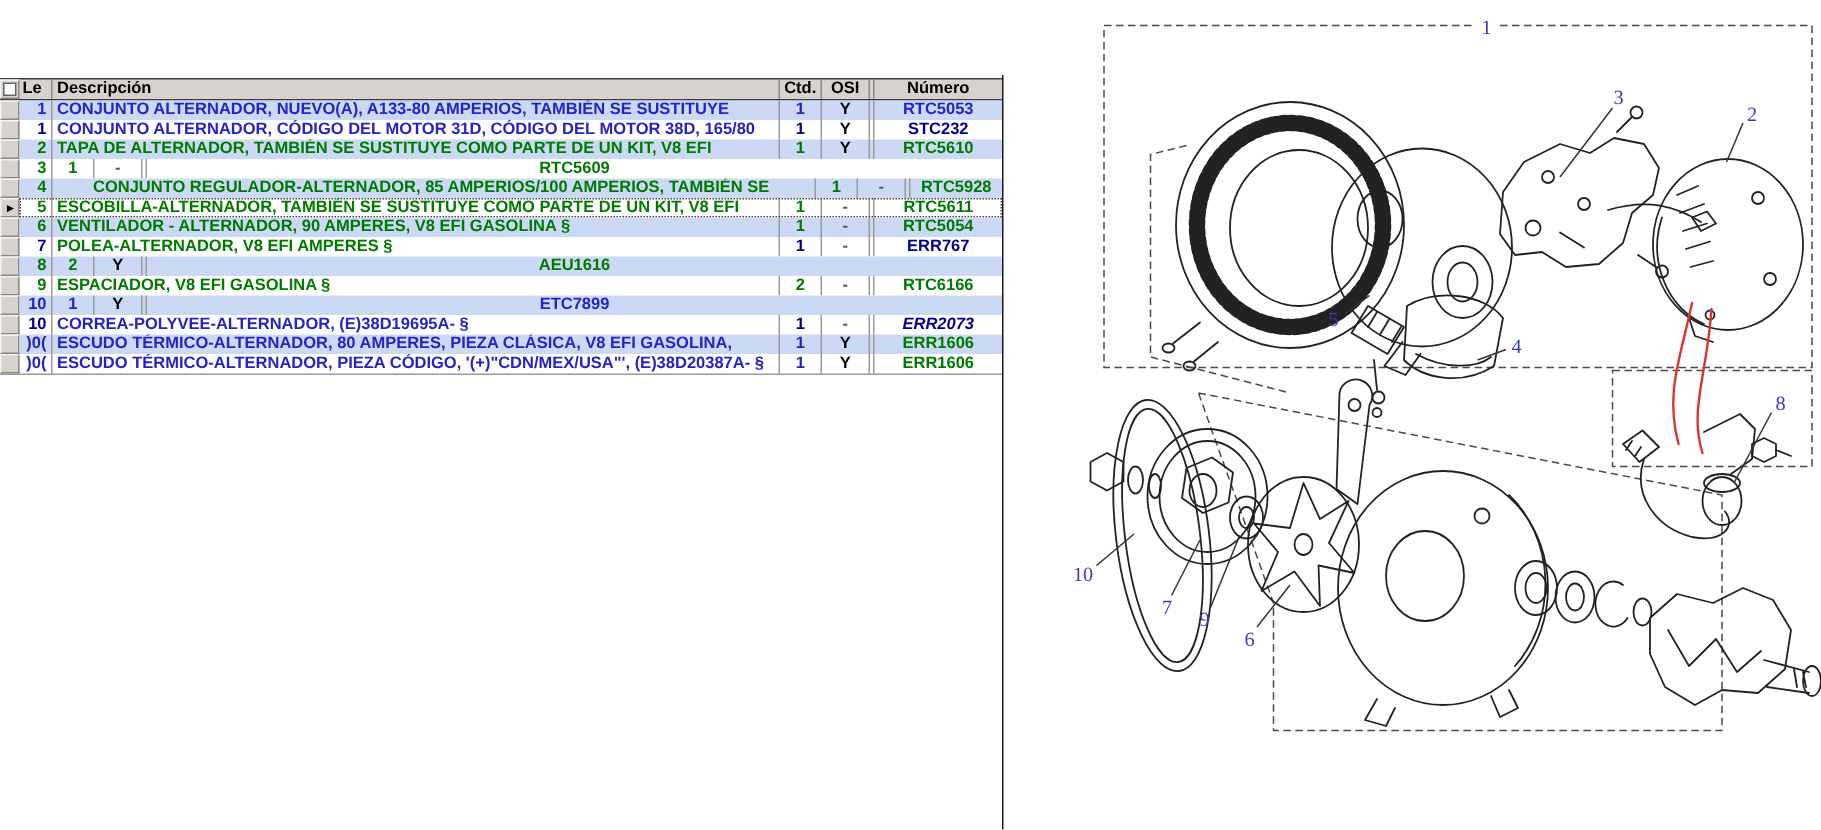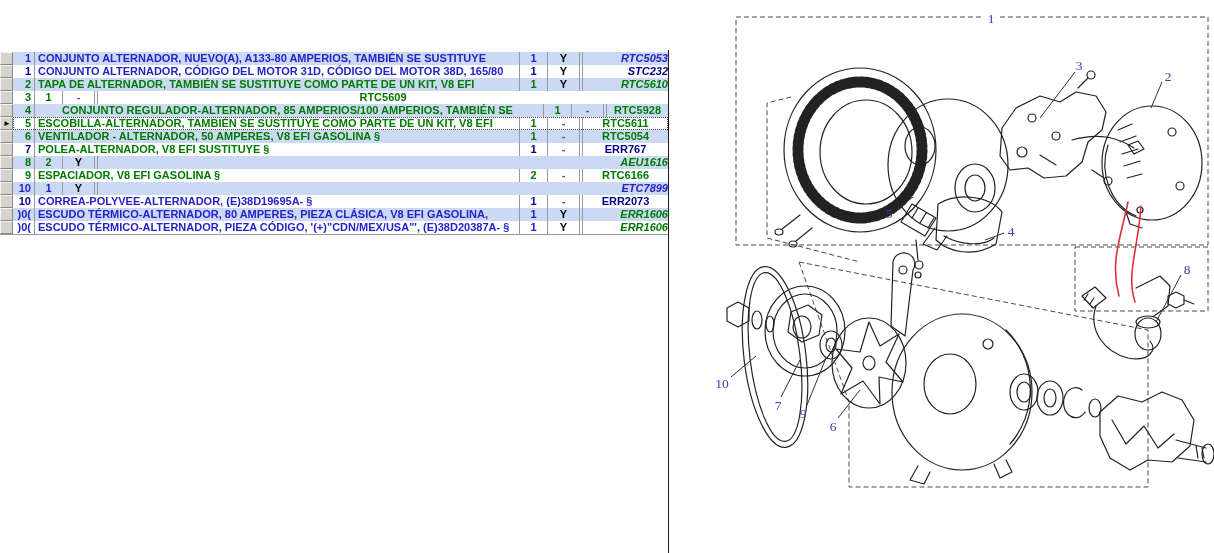--- a/index.html
+++ b/index.html
@@ -29,31 +29,42 @@
   .rowbody{display:flex;width:655px;font-weight:bold;font-size:11px;line-height:13px;white-space:nowrap;box-sizing:border-box;}
   .stripe{background:#ccd9f5;}
   .focused{outline:1px dotted #404040;outline-offset:-1px;}
   .cell{box-sizing:border-box;overflow:hidden;border-right:1px solid #9a9a9a;}
   .c-le{width:22px;text-align:right;padding-right:3px;}
   .c-desc{width:485px;padding-left:3px;}
   .c-ctd{width:28px;text-align:center;}
   .c-osi{width:32px;text-align:center;}
   .c-sep{width:3px;}
   .c-num{flex:1;text-align:center;border-right:none;}
-  .it{font-style:italic;text-align:right;}
+  .it{}
   .tbottom{height:0;border-bottom:1px solid #9a9a9a;}
   
   .vline{position:absolute;left:668px;top:50px;width:1px;height:503px;background:#1a1a1a;}
   .diagram{position:absolute;left:668px;top:0;width:546px;height:553px;}
   .callout-text{font-family:"Liberation Serif","DejaVu Serif",serif;font-size:13.5px;}
 </style>
 </head>
 <body>
 
 <div class="parts-table">
+  <div class="thead">
+    <div class="hcell h-gutter">
+      <span class="checkbox"></span>
+    </div>
+    <div class="hcell h-le">Le</div>
+    <div class="hcell h-desc">Descripción</div>
+    <div class="hcell h-ctd">Ctd.</div>
+    <div class="hcell h-osi">OSI</div>
+    <div class="hcell h-sep"></div>
+    <div class="hcell h-num">Número</div>
+  </div>
   <div id="tbody">
       <div class="trow">
         <div class="gutter"></div>
         <div class="rowbody stripe">
           <div class="cell c-le" style="color: rgb(35, 35, 200);">1</div>
           <div class="cell c-desc" style="color: rgb(35, 35, 200);">CONJUNTO ALTERNADOR, NUEVO(A), A133-80 AMPERIOS, TAMBIÉN SE SUSTITUYE</div>
           <div class="cell c-ctd" style="color: rgb(35, 35, 200);">1</div>
           <div class="cell c-osi" style="color: rgb(0, 0, 0);">Y</div>
           <div class="cell c-sep"></div>
           <div class="cell c-num it" style="color: rgb(35, 35, 200);">RTC5053</div>
@@ -112,32 +123,32 @@
           <div class="cell c-ctd" style="color: rgb(0, 122, 0);">1</div>
           <div class="cell c-osi" style="color: rgb(85, 85, 85);">-</div>
           <div class="cell c-sep"></div>
           <div class="cell c-num" style="color: rgb(0, 122, 0);">RTC5611</div>
         </div>
       </div>
       <div class="trow">
         <div class="gutter"></div>
         <div class="rowbody stripe">
           <div class="cell c-le" style="color: rgb(0, 122, 0);">6</div>
-          <div class="cell c-desc" style="color: rgb(0, 122, 0);">VENTILADOR - ALTERNADOR, 50 AMPERES, V8 EFI GASOLINA §</div>
+          <div class="cell c-desc" style="color: rgb(0, 122, 0);">VENTILADOR - ALTERNADOR, 90 AMPERES, V8 EFI GASOLINA §</div>
           <div class="cell c-ctd" style="color: rgb(0, 122, 0);">1</div>
           <div class="cell c-osi" style="color: rgb(85, 85, 85);">-</div>
           <div class="cell c-sep"></div>
           <div class="cell c-num" style="color: rgb(0, 122, 0);">RTC5054</div>
         </div>
       </div>
       <div class="trow">
         <div class="gutter"></div>
         <div class="rowbody">
           <div class="cell c-le" style="color: rgb(0, 0, 140);">7</div>
-          <div class="cell c-desc" style="color: rgb(0, 122, 0);">POLEA-ALTERNADOR, V8 EFI SUSTITUYE §</div>
+          <div class="cell c-desc" style="color: rgb(0, 122, 0);">POLEA-ALTERNADOR, V8 EFI AMPERES §</div>
           <div class="cell c-ctd" style="color: rgb(0, 0, 140);">1</div>
           <div class="cell c-osi" style="color: rgb(85, 85, 85);">-</div>
           <div class="cell c-sep"></div>
           <div class="cell c-num" style="color: rgb(0, 0, 140);">ERR767</div>
         </div>
       </div>
       <div class="trow">
         <div class="gutter"></div>
         <div class="rowbody stripe">
           <div class="cell c-le" style="color: rgb(0, 122, 0);">8</div>
@@ -169,21 +180,21 @@
         </div>
       </div>
       <div class="trow">
         <div class="gutter"></div>
         <div class="rowbody">
           <div class="cell c-le" style="color: rgb(0, 0, 140);">10</div>
           <div class="cell c-desc" style="color: rgb(35, 35, 200);">CORREA-POLYVEE-ALTERNADOR, (E)38D19695A- §</div>
           <div class="cell c-ctd" style="color: rgb(0, 0, 140);">1</div>
           <div class="cell c-osi" style="color: rgb(85, 85, 85);">-</div>
           <div class="cell c-sep"></div>
-          <div class="cell c-num" style="color: rgb(0, 0, 140);">ERR2073</div>
+          <div class="cell c-num" style="color: rgb(0, 0, 140); font-style: italic;">ERR2073</div>
         </div>
       </div>
       <div class="trow">
         <div class="gutter"></div>
         <div class="rowbody stripe">
           <div class="cell c-le" style="color: rgb(35, 35, 200);">)0(</div>
           <div class="cell c-desc" style="color: rgb(35, 35, 200);">ESCUDO TÉRMICO-ALTERNADOR, 80 AMPERES, PIEZA CLÁSICA, V8 EFI GASOLINA,</div>
           <div class="cell c-ctd" style="color: rgb(35, 35, 200);">1</div>
           <div class="cell c-osi" style="color: rgb(0, 0, 0);">Y</div>
           <div class="cell c-sep"></div>

